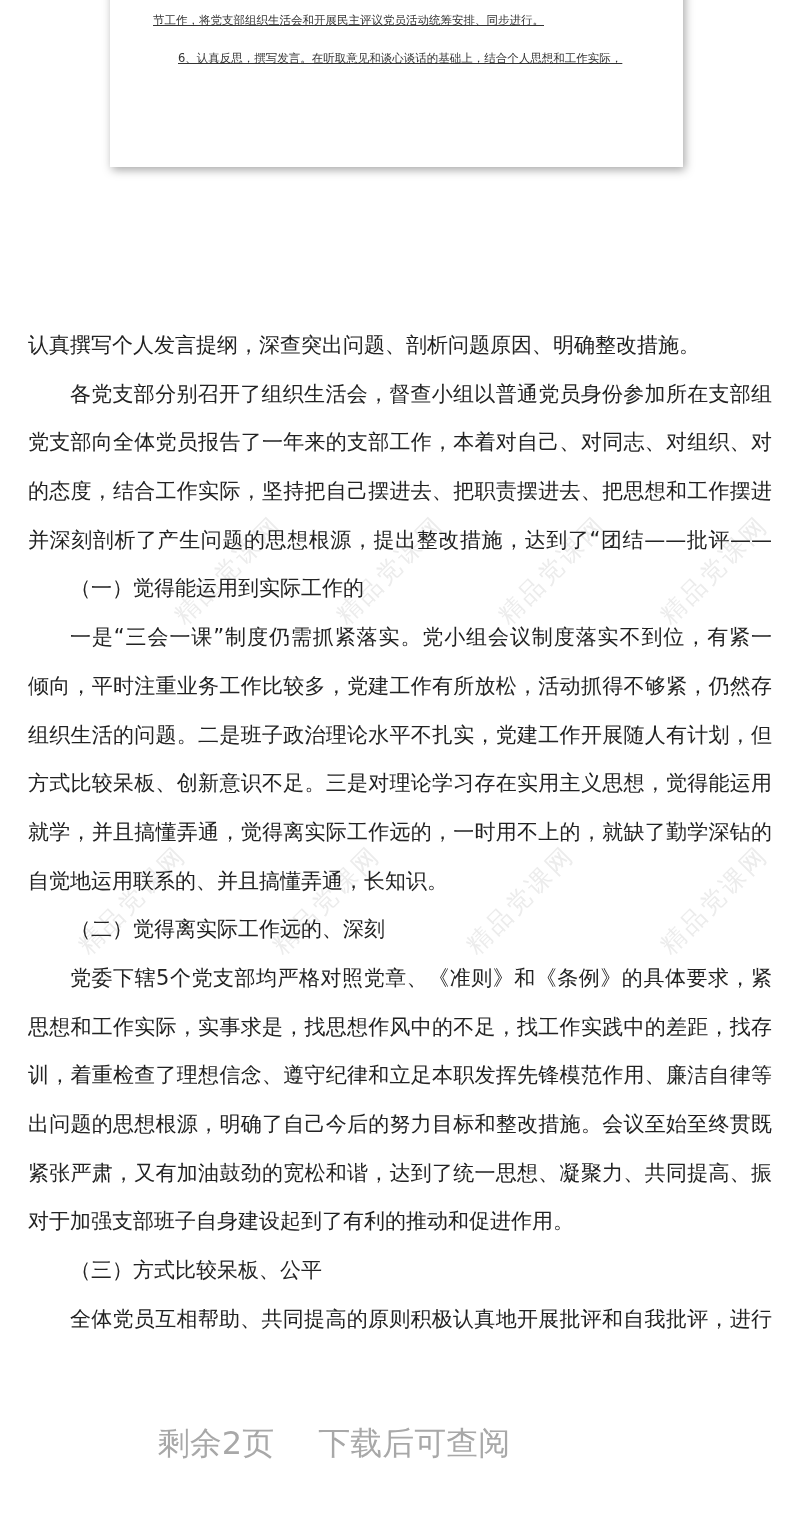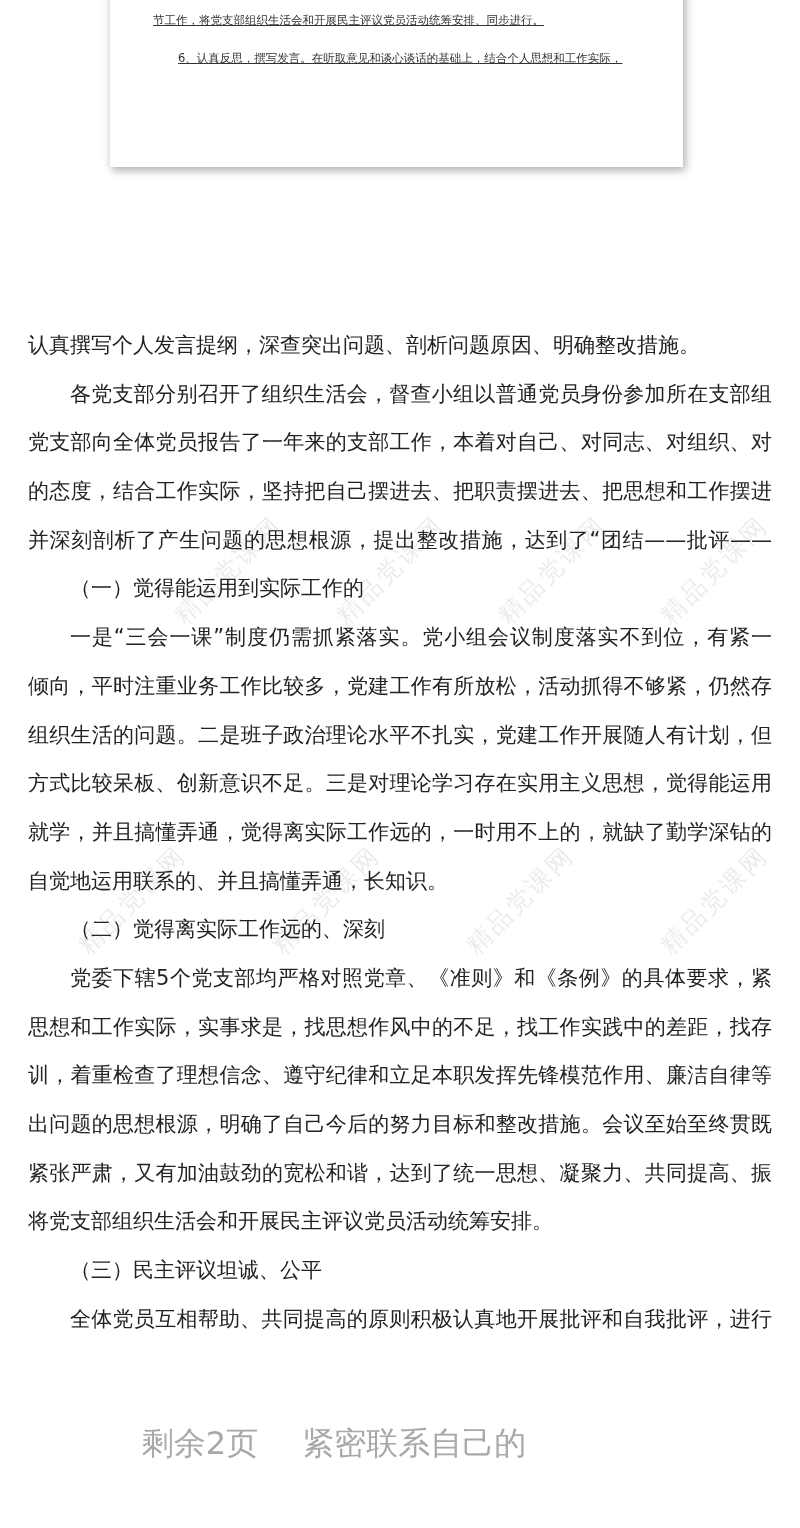--- a/index.html
+++ b/index.html
@@ -119,21 +119,21 @@
     <div class="doc-line justify">组织生活的问题。二是班子政治理论水平不扎实，党建工作开展随人有计划，但内容不够丰富、</div>
     <div class="doc-line justify">方式比较呆板、创新意识不足。三是对理论学习存在实用主义思想，觉得能运用到实际工作的</div>
     <div class="doc-line justify">就学，并且搞懂弄通，觉得离实际工作远的，一时用不上的，就缺了勤学深钻的劲头，还未能</div>
     <div class="doc-line">自觉地运用联系的、并且搞懂弄通，长知识。</div>
     <div class="doc-line indent">（二）觉得离实际工作远的、深刻</div>
     <div class="doc-line indent justify">党委下辖5个党支部均严格对照党章、《准则》和《条例》的具体要求，紧密联系自己的</div>
     <div class="doc-line justify">思想和工作实际，实事求是，找思想作风中的不足，找工作实践中的差距，找存在问题中的教</div>
     <div class="doc-line justify">训，着重检查了理想信念、遵守纪律和立足本职发挥先锋模范作用、廉洁自律等方面存在的突</div>
     <div class="doc-line justify">出问题的思想根源，明确了自己今后的努力目标和整改措施。会议至始至终贯既有红脸出汗的</div>
     <div class="doc-line justify">紧张严肃，又有加油鼓劲的宽松和谐，达到了统一思想、凝聚力、共同提高、振奋精神的目的，</div>
-    <div class="doc-line">将党支部组织生活会和开展民主评议党员活动统筹安排。</div>
-    <div class="doc-line indent">（三）民主评议坦诚、公平</div>
+    <div class="doc-line">对于加强支部班子自身建设起到了有利的推动和促进作用。</div>
+    <div class="doc-line indent">（三）方式比较呆板、公平</div>
     <div class="doc-line indent justify">全体党员互相帮助、共同提高的原则积极认真地开展批评和自我批评，进行民主评议。大</div>
   </div>
 
 <div class="page-footer">
   <span>剩余2页</span>
-  <span>紧密联系自己的</span>
+  <span>下载后可查阅</span>
 </div>
 
 </body></html>

